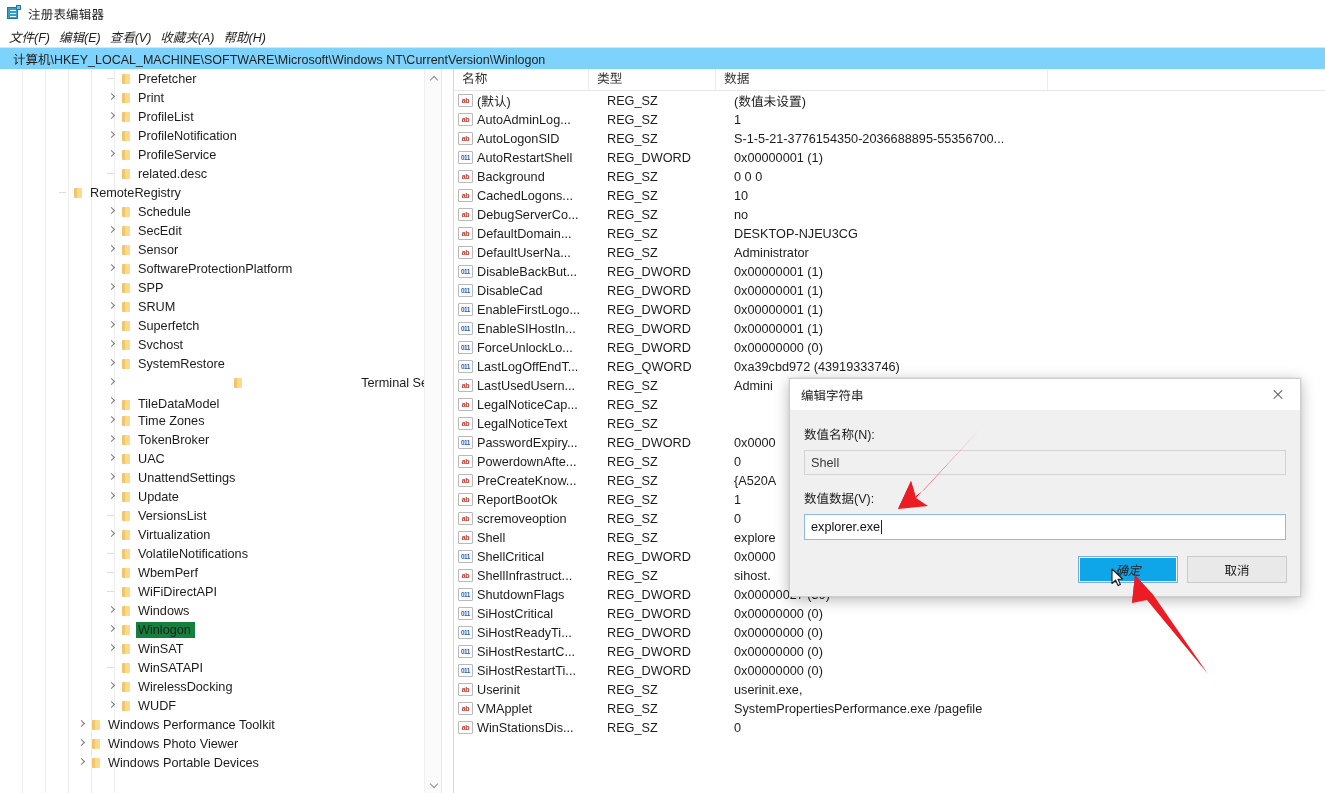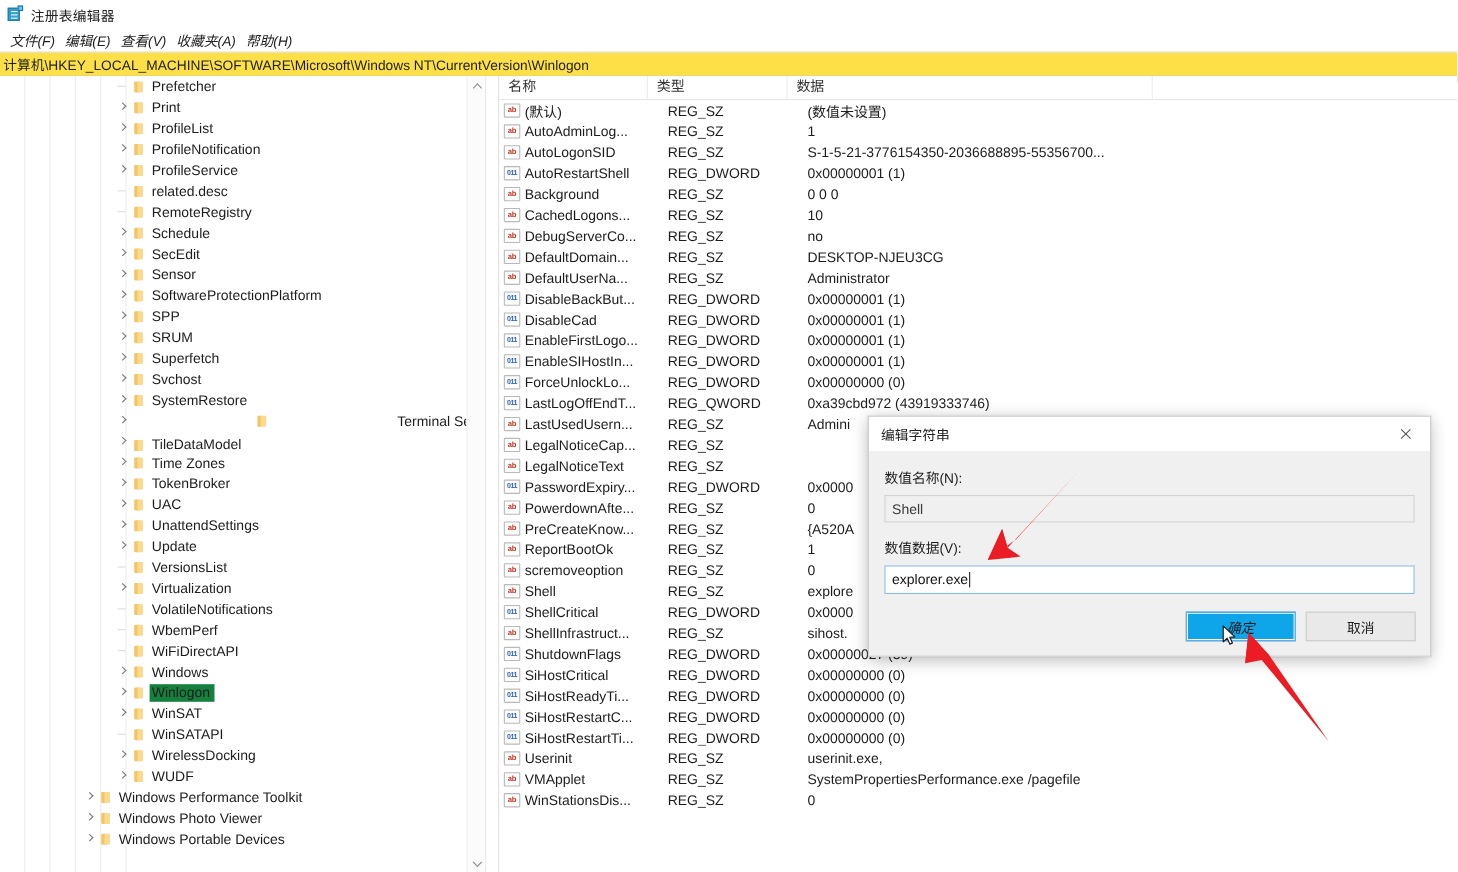--- a/index.html
+++ b/index.html
@@ -74,22 +74,22 @@
     font-style: italic;
   }
 
   
   #addressbar {
     height: 21px;
     border-top: 1px solid #e3e3e3;
     border-bottom: 6px solid #404040;
     display: flex;
     align-items: center;
-    padding-left: 3px;
-    background: #fde047;
+    padding-left: 13px;
+    background: #7dd3fc;
     font-size: 12.5px;
     color: #1f1f1f;
     white-space: nowrap;
     overflow: hidden;
   }
 
   
   #main {
     position: absolute;
     top: 69px; left: 0; right: 0; bottom: 0;
@@ -485,21 +485,21 @@
         <div class="tnode" style="padding-left: 105px;">
           <span class="arrow has"></span>
           <span class="folder"></span>
           <span class="tlabel">ProfileService</span>
         </div>
         <div class="tnode" style="padding-left: 105px;">
           <span class="leafline"></span>
           <span class="folder"></span>
           <span class="tlabel">related.desc</span>
         </div>
-        <div class="tnode" style="padding-left: 105px;">
+        <div class="tnode" style="padding-left: 57px;">
           <span class="leafline"></span>
           <span class="folder"></span>
           <span class="tlabel">RemoteRegistry</span>
         </div>
         <div class="tnode" style="padding-left: 105px;">
           <span class="arrow has"></span>
           <span class="folder"></span>
           <span class="tlabel">Schedule</span>
         </div>
         <div class="tnode" style="padding-left: 105px;">

